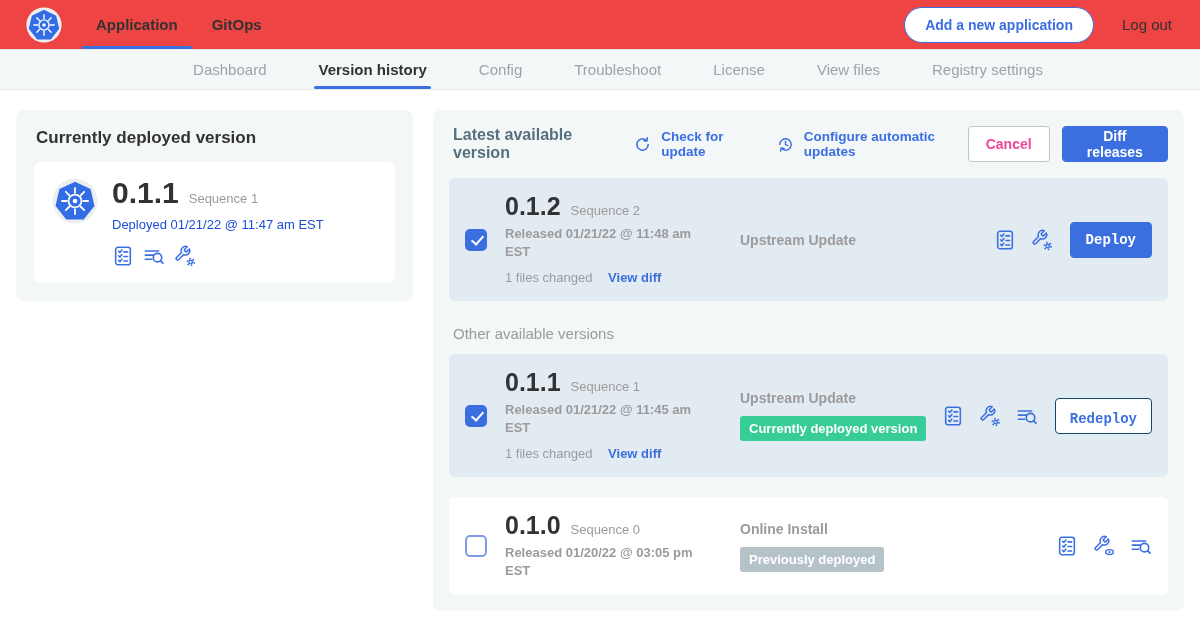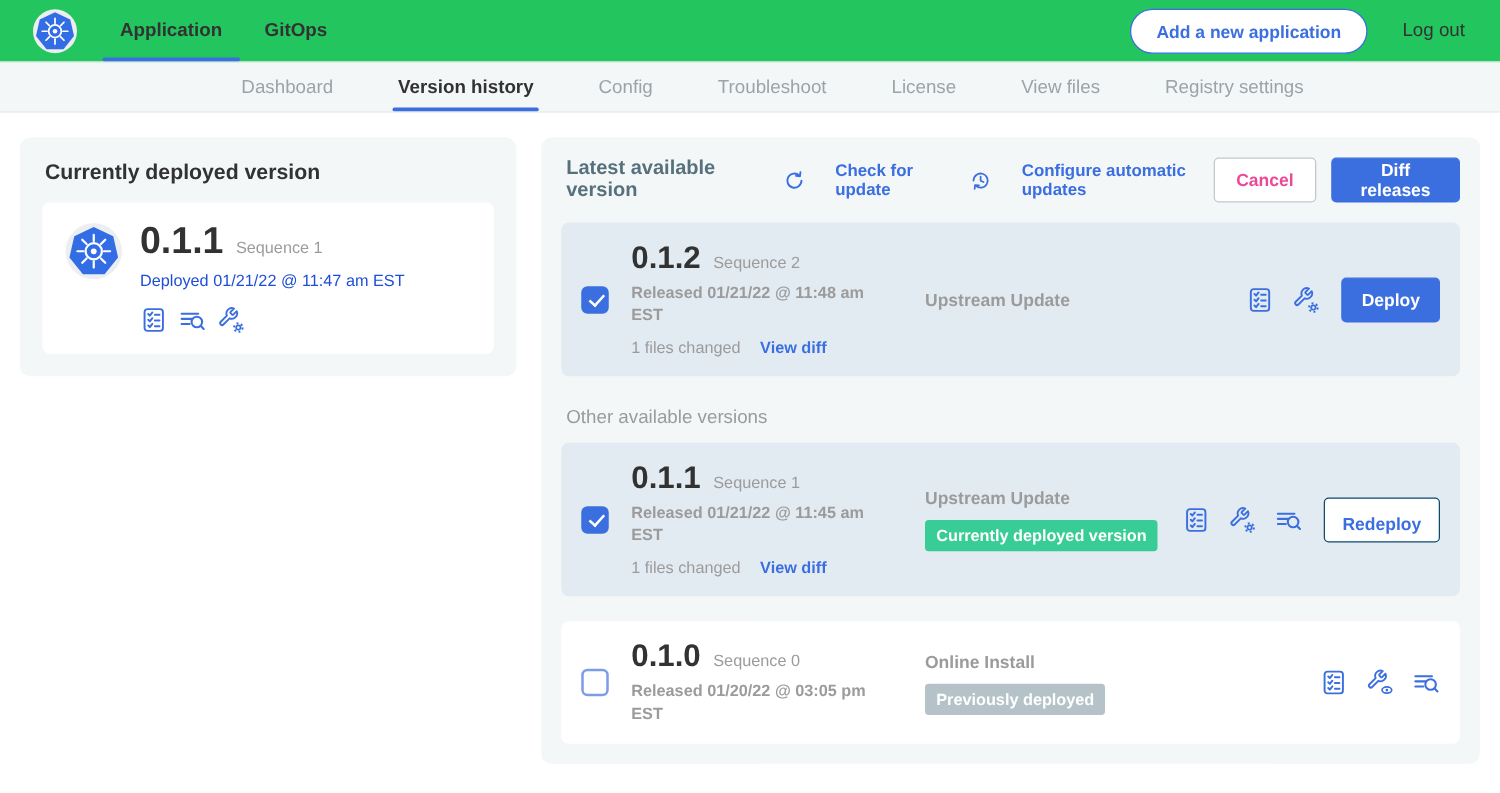--- a/index.html
+++ b/index.html
@@ -3,21 +3,21 @@
 <meta charset="utf-8">
 <style>
   * { box-sizing: border-box; }
   html,body { margin:0; padding:0; }
   body {
     width:1200px; height:634px; overflow:hidden;
     font-family:"Liberation Sans", sans-serif;
     background:#ffffff; color:#323232;
   }
   
-  .topnav { height:50px; display:flex; align-items:center; padding:0 16px; background:#22c55e; border-bottom:1px solid #e7eaec; }
+  .topnav { height:50px; display:flex; align-items:center; padding:0 16px; background:#ef4444; border-bottom:1px solid #e7eaec; }
   .logo-wrap { width:36px; height:36px; margin:0 20px 0 10px; flex-shrink:0; }
   .top-tab { position:relative; height:50px; line-height:50px; padding:0 14px; margin-right:6px; font-size:15px; font-weight:700; color:#323232; cursor:pointer; }
   .top-tab.active::after { content:""; position:absolute; left:0; right:0; bottom:1px; height:3px; background:#3b6fe0; border-radius:2px; }
   .top-spacer { flex:1; }
   .add-app-btn { height:36px; padding:0 20px; border:1.5px solid #3b6fe0; border-radius:18px; background:#fff; color:#3b6fe0; font-weight:700; font-size:14px; cursor:pointer; font-family:inherit; }
   .logout { margin:0 12px 0 28px; font-size:15px; color:#323232; cursor:pointer; }
 
   
   .subnav { height:40px; background:#f4f7f8; border-bottom:1px solid #e7eaec; display:flex; justify-content:center; gap:52px;padding-left:36px; }
   .sub-tab { position:relative; line-height:40px; font-size:15px; color:#9ba4a8; cursor:pointer; white-space:nowrap; }
@@ -33,21 +33,21 @@
   .deployed-logo { width:46px; height:46px; margin-right:14px; flex-shrink:0; }
   .dv-line { display:flex; align-items:baseline; }
   .dv-num { font-size:30px; font-weight:700; color:#323232; line-height:1; }
   .dv-seq { font-size:13px; color:#9b9b9b; margin-left:10px; }
   .dv-date { font-size:13px; color:#1d4ed8; font-weight:500; margin-top:9px; }
   .dv-icons { margin-top:13px; display:flex; gap:9px; align-items:center; }
 
   .right-panel { flex:1; background:#f4f7f8; border-radius:8px; padding:16px; }
   .rp-header { display:flex; align-items:center; }
   .rp-title { font-size:16px; font-weight:700; color:#56707c; margin-left:4px; }
-  .header-link { display:flex; align-items:center; gap:24px; margin-left:20px; color:#3b6fe0; font-size:13.5px; font-weight:700; cursor:pointer; text-decoration:none; }
+  .header-link { display:flex; align-items:center; gap:10px; margin-left:20px; color:#3b6fe0; font-size:13.5px; font-weight:700; cursor:pointer; text-decoration:none; }
   .btn { border-radius:4px; font-size:14px; font-weight:700; cursor:pointer; font-family:inherit; }
   .btn-cancel { background:#fff; border:1px solid #c3c7ca; color:#ec4899; height:36px; padding:0 17px; margin-left:auto; }
   .btn-blue { background:#3b6fe0; border:1px solid #3b6fe0; color:#fff; height:36px; padding:0 15px; }
   .btn-diff { margin-left:12px; }
   .btn-outline-blue { background:#ffffff; border:1px solid #0c4a6e; color:#3b6fe0; height:36px; padding:12px 14px; }
 
   .version-card { display:flex; align-items:center; background:#fff; border-radius:6px; padding:16px; }
   .version-card.selected { background:#e3ebf2; }
   .row-1 { margin-top:16px; }
   .row-2 { margin-top:12px; }
@@ -65,21 +65,21 @@
   .v-released { margin-top:6px; font-size:13px; font-weight:700; color:#9b9b9b; line-height:1.35; }
   .v-files { margin-top:10px; font-size:13px; color:#9b9b9b; }
   .view-diff { color:#3b6fe0; font-weight:700; margin-left:12px; cursor:pointer; text-decoration:none; }
 
   .v-source { flex:1; margin-left:30px; min-width:0; }
   .source-label { font-size:14px; font-weight:700; color:#9b9b9b; }
   .badge { display:inline-block; margin-top:10px; padding:5px 9px; border-radius:3px; font-size:13px; font-weight:700; color:#fff; white-space:nowrap; }
   .badge.green { background:#38cc96; }
   .badge.gray { background:#b5c3c8; }
 
-  .v-actions { display:flex; align-items:center; gap:15px; flex-shrink:0; }
+  .v-actions { display:flex; align-items:center; gap:15px; flex-shrink:0;font-family:Liberation Mono, monospace; }
   .icon-btn { color:#3b6fe0; display:inline-flex; cursor:pointer; }
   .btn-action { margin-left:2px; }
 </style>
 </head>
 <body>
 
 <svg width="0" height="0" style="position:absolute">
   <defs>
     <g id="k8s-logo">
       <circle cx="22" cy="22" r="21.5" fill="#eceef0"></circle>

